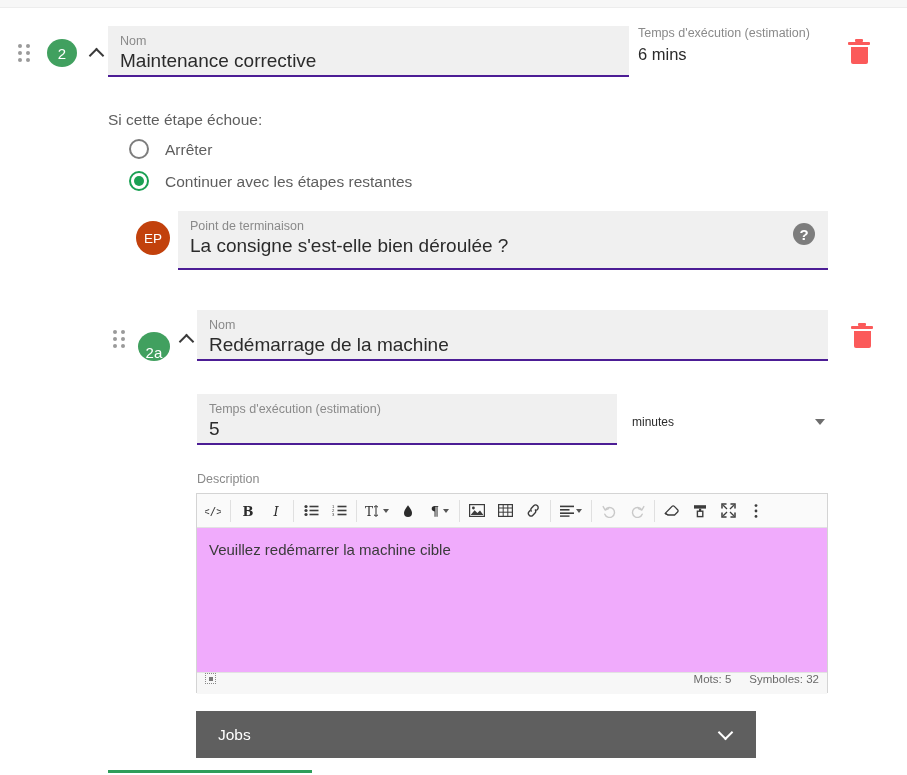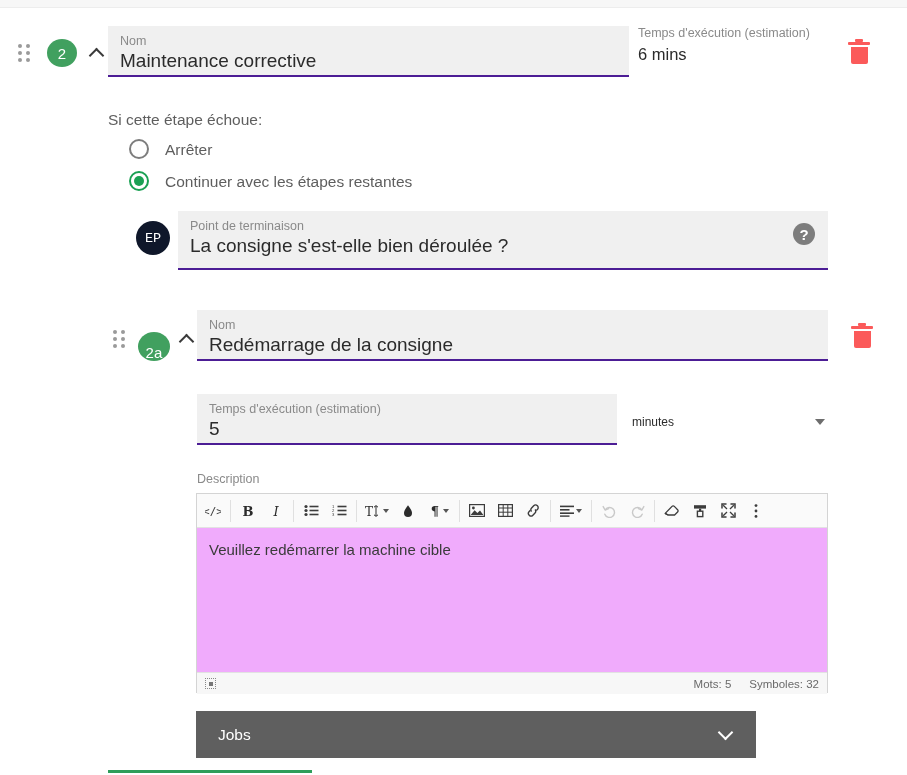--- a/index.html
+++ b/index.html
@@ -91,22 +91,22 @@
   }
   .radio.checked { border-color:#1aa053; }
   .radio.checked::after{
     content:""; width:10px; height:10px; border-radius:50%; background:#1aa053;
   }
   .radio-label { font-size:15.5px; color:#5e5e5e; margin-left:16px; white-space:nowrap; }
 
   
   .avatar {
     position:absolute; width:34px; height:34px; border-radius:50%;
-    background:#0f172a; color:#fff; font-size:13.5px;
-    display:flex; align-items:center; justify-content:center;font-family:Liberation Mono, monospace;
+    background:#c2410c; color:#fff; font-size:13.5px;
+    display:flex; align-items:center; justify-content:center;
   }
 
   
   .help-icon {
     position:absolute; width:22px; height:22px; border-radius:50%;
     background:#7d7d7d; color:#fff; font-size:15px; font-weight:bold;
     display:flex; align-items:center; justify-content:center; cursor:pointer;
   }
 
   
@@ -135,21 +135,21 @@
   .tb-sep { width:1px; height:22px; background:#e0e0e0; margin:0 3px; flex:0 0 auto; }
   .tb-caret {
     width:0;height:0;border-left:3.5px solid transparent;border-right:3.5px solid transparent;
     border-top:4px solid #555; margin-left:2px;
   }
   .editor-body {
     padding:12px 12px; font-size:15px; color:#3a3a3a; line-height:20px;
     background:#f0abfc;
   }
   .editor-footer {
-    display:flex; align-items:center; height:22px;
+    display:flex; height:22px;
     background:#f7f7f7; border-top:1px solid #e2e2e2;
     font-size:11.5px; color:#6a6a6a; padding:0 8px;
   }
   .editor-footer .spacer { flex:1; }
   .editor-footer .count { margin-left:18px; }
   .resize-glyph {
     width:11px; height:11px; border:1px dotted #888;
     display:flex; align-items:center; justify-content:center;
   }
   .resize-glyph::after { content:""; width:4px; height:4px; background:#777; }
@@ -233,21 +233,21 @@
   </div>
 
   <div class="step-badge" style="left:138px; top:332px; width:32px; height:29px;align-items:flex-end;">
     <span>2a</span>
   </div>
 
   <div class="caret" style="left:177px; top:330px;"></div>
 
   <div class="mat-field" style="left:197px; top:310px; width:631px; height:51px;">
     <div class="mat-label">Nom</div>
-    <div class="mat-value">Redémarrage de la consigne</div>
+    <div class="mat-value">Redémarrage de la machine</div>
   </div>
 
   <div class="trash" style="left:851px; top:324px;">
     <div class="lid"></div>
       <div class="can"></div>
   </div>
 
   <div class="mat-field" style="left:197px; top:394px; width:420px; height:51px;">
     <div class="mat-label">Temps d'exécution (estimation)</div>
     <div class="mat-value">5</div>

